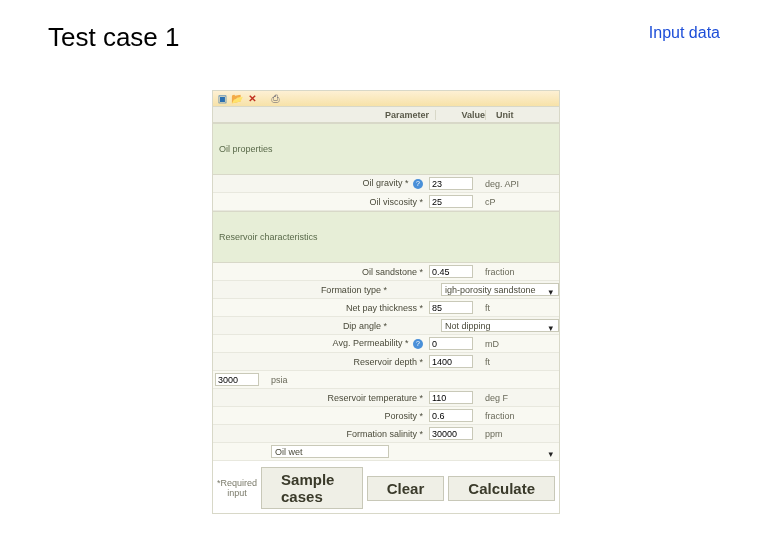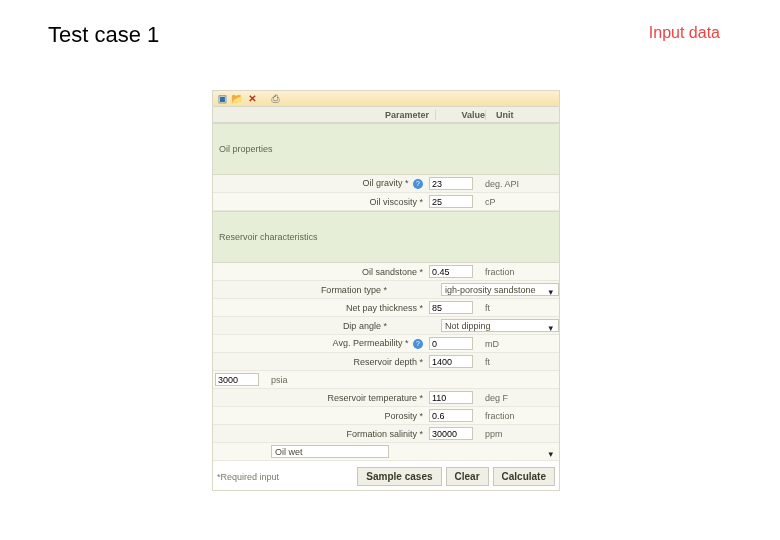--- a/index.html
+++ b/index.html
@@ -7,30 +7,30 @@
     font-family: Arial, Helvetica, sans-serif;
     background: #fff;
     width: 780px;
     height: 540px;
     position: relative;
   }
   .slide-title {
     position: absolute;
     top: 22px;
     left: 48px;
-    font-size: 22px;
+    font-size: 26px;
     font-weight: 400;
     color: #000;
   }
   .slide-right {
     position: absolute;
     top: 24px;
     right: 60px;
     font-size: 16px;
-    color: #ef4444;
+    color: #1d4ed8;
   }
   .panel {
     position: absolute;
     top: 90px;
     left: 212px;
     width: 348px;
     border: 1px solid #d8d8c8;
     font-size: 9px;
     color: #5a5a4a;
   }
@@ -137,28 +137,29 @@
   .footer {
     display:flex;
     align-items:center;
     padding: 6px 4px 4px 4px;
     background:#fff;
   }
   .footnote {
     flex:1;
     font-size:9px;
     color:#7a7a6a;
+    text-align:center;
   }
   .btn {
     border:1px solid #c8c8b8;
     background:#efefe6;
-    font-size:10px;
+    font-size:15px;
     font-weight:bold;
     color:#3a3a2a;
-    padding:3px 8px;
+    padding:3px 19px;
     margin-left:4px;
     cursor:pointer;
   }
 </style>
 </head>
 <body>
 
 <div class="slide-title">Test case 1</div>
 <div class="slide-right">Input data</div>
 

